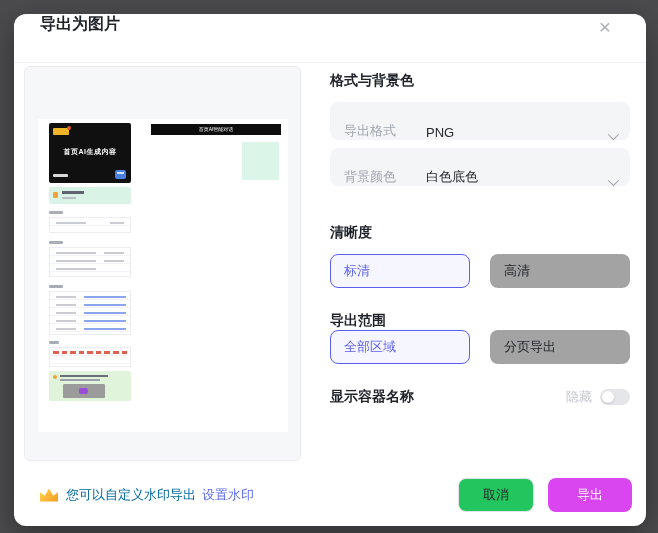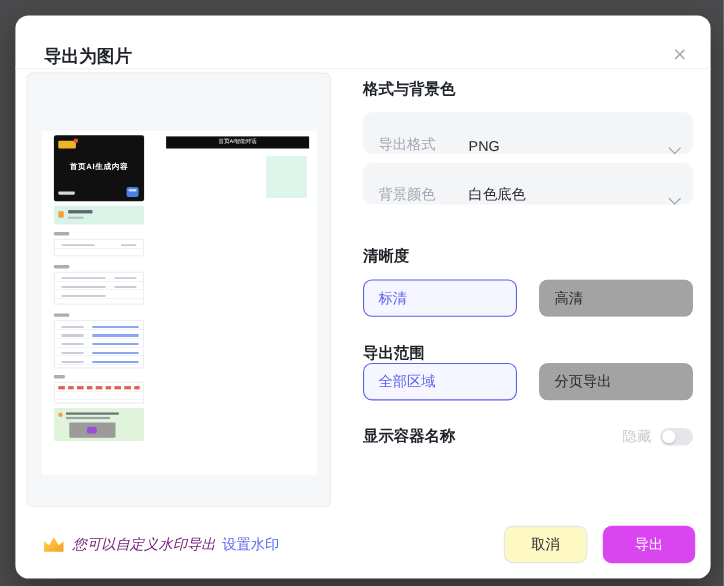--- a/index.html
+++ b/index.html
@@ -4,21 +4,21 @@
 <style>
   * { margin:0; padding:0; box-sizing:border-box; }
   html,body { width:658px; height:533px; overflow:hidden; }
   body { background:#4b4b4d; font-family:"Liberation Sans","DejaVu Sans",sans-serif; position:relative; }
 
   .dialog { position:absolute; left:14px; top:14px; width:632px; height:512px;
             background:#ffffff; border-radius:12px; box-shadow:0 10px 30px rgba(0,0,0,.35); }
 
   
   .hdr { position:absolute; top:0; left:0; right:0; height:49px; border-bottom:1px solid #eef0f3;
-         display:flex; align-items:flex-end; padding:0 18px 0 26px; }
+         display:flex; align-items:flex-start; padding:0 31px 0 26px; }
   .hdr-title { font-size:16px; font-weight:700; color:#1f2329; }
   .close { margin-left:auto; font-size:21px; color:#a9adb5; line-height:1; cursor:pointer; padding:2px 4px; }
 
   
   .panel { position:absolute; left:10px; top:52px; width:277px; height:395px;
            background:#f6f7f9; border:1px solid #eaecef; border-radius:6px; }
   .page { position:absolute; left:13px; top:52px; width:250px; height:313px; background:#fff; }
 
   .pv-card { position:absolute; left:11px; top:4px; width:82px; height:60px; background:#101010; border-radius:2px; }
   .pv-logo { position:absolute; left:4px; top:5px; width:16px; height:7px; background:#f0b429; border-radius:1px; }
@@ -76,25 +76,25 @@
   .toggle { width:30px; height:16px; border-radius:8px; background:#e4e6ea; position:relative; cursor:pointer; }
   .toggle .knob { position:absolute; left:2px; top:2px; width:12px; height:12px; border-radius:50%;
                   background:#fff; box-shadow:0 1px 2px rgba(0,0,0,.18); }
 
   
   .ftr { position:absolute; left:0; right:0; bottom:0; height:58px; display:flex; align-items:center;
          padding:0 14px 4px 26px; }
   .crown { width:18px; height:13px; margin-right:8px;
            background:linear-gradient(135deg,#ffd34d,#f59b23);
            clip-path:polygon(0% 100%, 0% 28%, 26% 55%, 50% 0%, 74% 55%, 100% 28%, 100% 100%); }
-  .wm-text { font-size:13px; color:#701a75;font-style:italic; }
+  .wm-text { font-size:13px; color:#0369a1; }
   .wm-link { font-size:13px; color:#5c6bf2; margin-left:6px; cursor:pointer; }
   .btns { margin-left:auto; display:flex; gap:14px; }
   .btn { height:34px; border-radius:8px; font-size:13px; display:flex; align-items:center; justify-content:center; cursor:pointer; }
-  .btn-cancel { width:76px; background:#fef9c3; border:1px solid #e3e4e8; color:#26282d; }
+  .btn-cancel { width:76px; background:#22c55e; border:1px solid #e3e4e8; color:#26282d; }
   .btn-export { width:84px; background:#d946ef; color:#fff; border:none; }
 </style>
 </head>
 <body>
 
 <div class="dialog">
 
   <div class="hdr">
     <span class="hdr-title">导出为图片</span>
     <span class="close">×</span>

